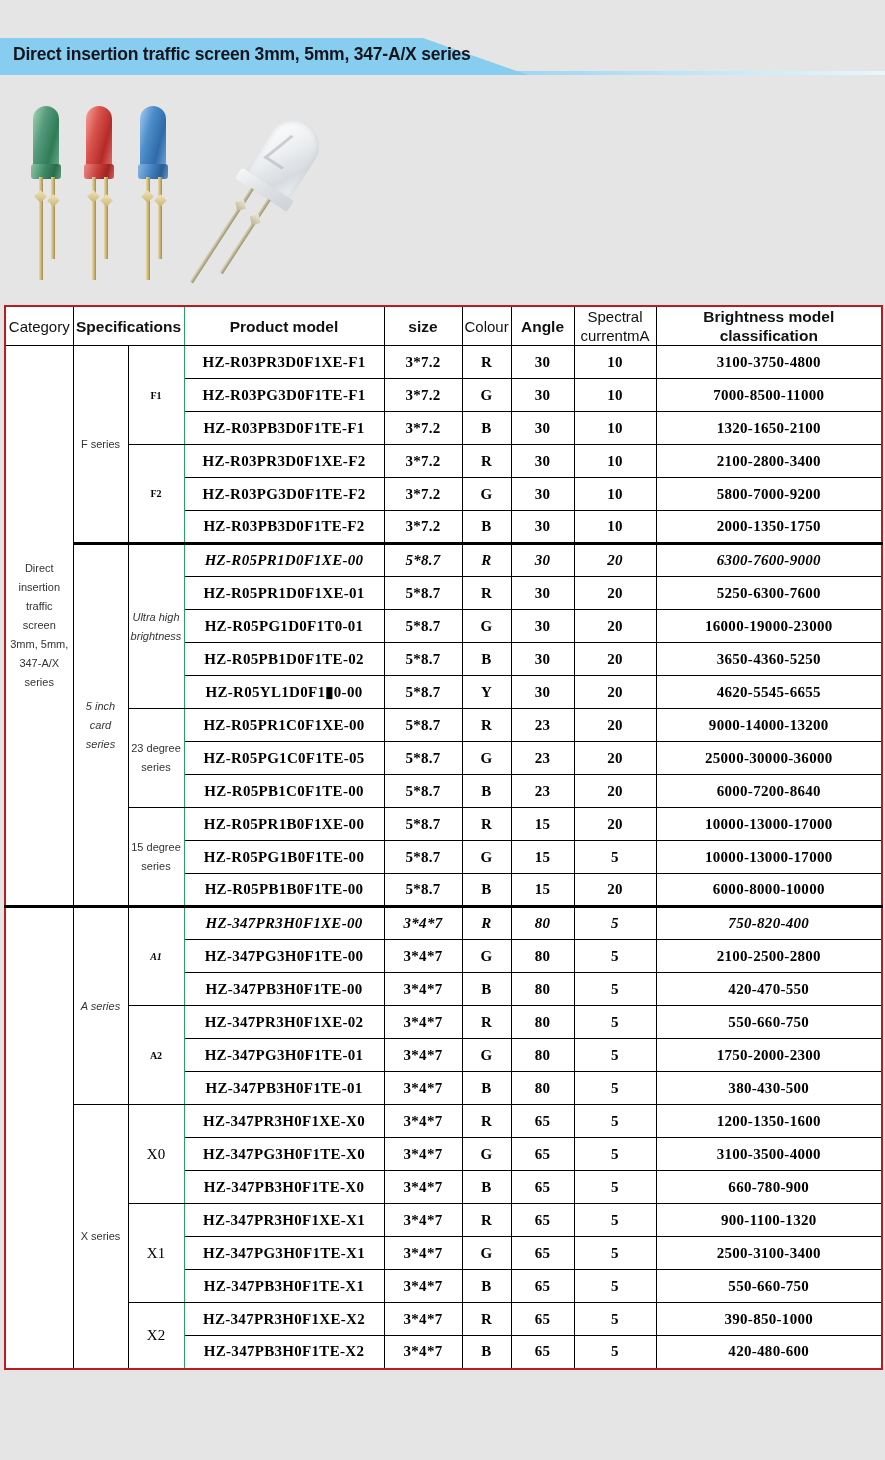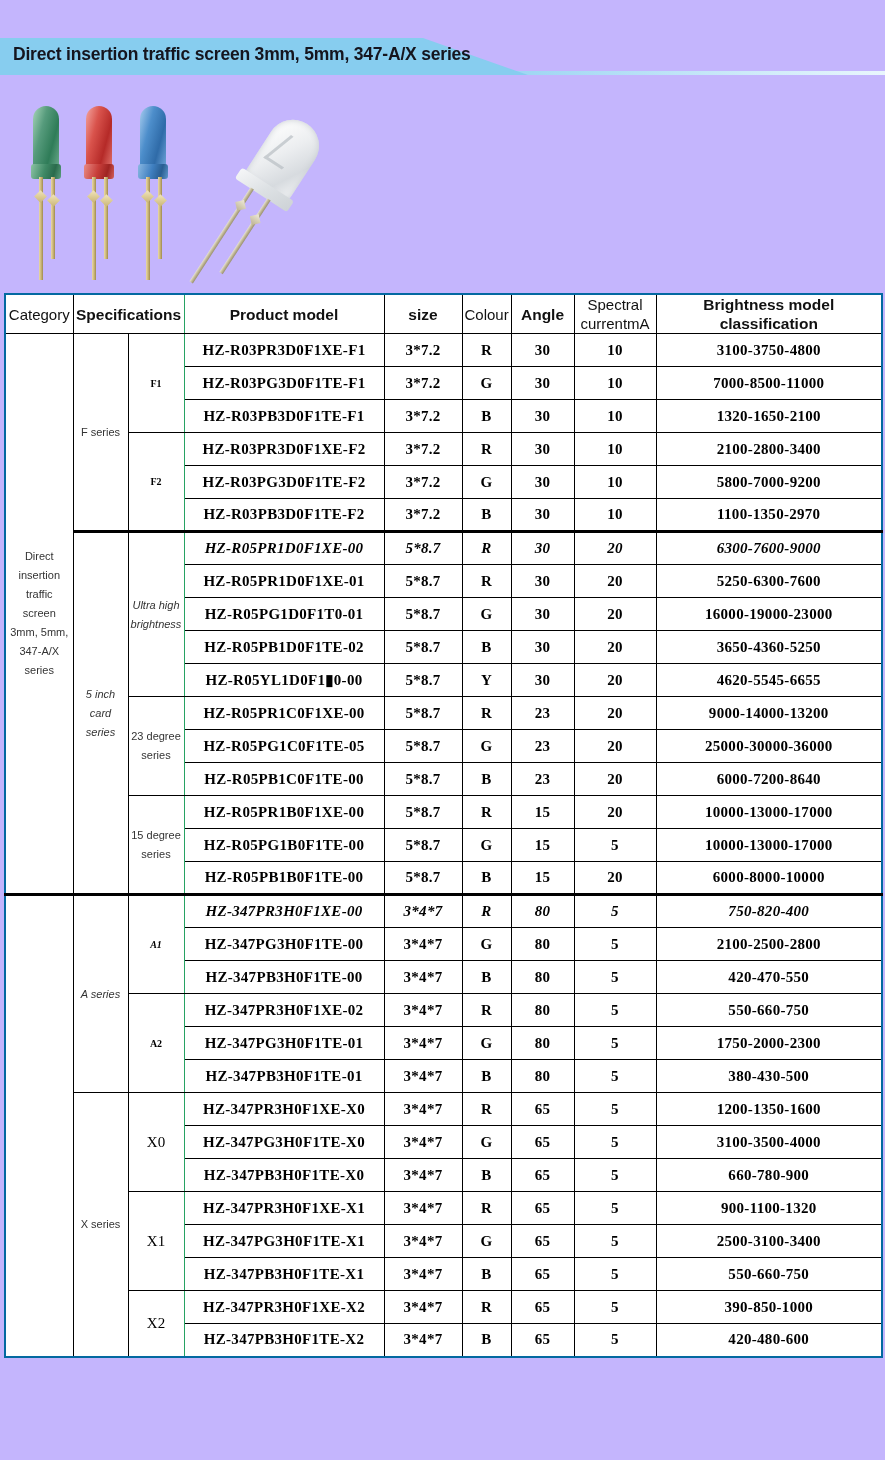--- a/index.html
+++ b/index.html
@@ -1,17 +1,17 @@
 <!DOCTYPE html>
 <html><head>
 <meta charset="utf-8">
 <style>
   * { margin:0; padding:0; box-sizing:border-box; }
   html,body { width:885px; height:1460px; background:#fff; font-family:"Liberation Sans", sans-serif; }
-  #page { position:relative; width:885px; height:1460px; overflow:hidden; background:#c4b5fd; }
+  #page { position:relative; width:885px; height:1460px; overflow:hidden; background:#e5e5e5; }
 
   
   .banner-strip { position:absolute; left:430px; top:71px; width:455px; height:4px;
     background:linear-gradient(to right, #8CCEF0, #e9f6fd); }
   .banner { position:absolute; left:0; top:38px; width:530px; height:37px; background:#87CDEF;
     -webkit-clip-path:polygon(0 0, 423px 0, 528px 37px, 0 37px);
     clip-path:polygon(0 0, 423px 0, 528px 37px, 0 37px); }
   .banner-title { position:absolute; left:13px; top:44px; font-size:17.5px; font-weight:bold;
     color:#15151E; letter-spacing:-0.2px; }
 
@@ -32,22 +32,22 @@
     transform:rotate(33deg); transform-origin:61px 45px; }
   .c-body { position:absolute; left:35px; top:8px; width:52px; height:76px; border-radius:26px 26px 6px 6px;
     background:linear-gradient(120deg,#fdfdfd 10%,#eceef0 45%,#d7dbdf 75%,#f4f5f6); box-shadow:inset 0 0 6px #c7ccd1; }
   .c-flange { position:absolute; left:30px; top:80px; width:62px; height:13px; border-radius:3px;
     background:linear-gradient(120deg,#f6f7f8,#dde1e4 50%,#cdd2d6); }
   .c-wire { position:absolute; left:48px; top:26px; width:22px; height:34px; border-left:3px solid #b9bfc4;
     border-bottom:3px solid #b9bfc4; transform:skewX(-18deg); opacity:.7; }
   .c-lead { position:absolute; width:4px; background:linear-gradient(to right,#e6e2d2,#bdb392 55%,#98906f); }
 
   
-  table.spec { position:absolute; left:4px; top:293px; width:877px; border-collapse:collapse;
-    table-layout:fixed; border:2px solid #0369a1; background:#fff; }
+  table.spec { position:absolute; left:4px; top:305px; width:877px; border-collapse:collapse;
+    table-layout:fixed; border:2px solid #b91c1c; background:#fff; }
   table.spec td, table.spec th { border:1px solid #000; text-align:center; vertical-align:middle;
     padding:0 2px; overflow:hidden; }
   table.spec tr { height:33px; }
   tr.hdr { height:127px; }
   th { font-size:15px; font-weight:normal; color:#111; line-height:19px; }
   th.hb { font-weight:bold; font-size:15.5px; }
   th.wrapA { word-break:break-word; padding:0 5px;margin-top:48px; }
   .lbl { font-size:11px; color:#333; line-height:19px; word-break:break-word; padding:0 3px; }
   .cat-cell { padding-bottom:220px; }
   .code-label { font-family:"Liberation Serif", serif; font-weight:bold; font-size:10px; color:#000; }
@@ -168,21 +168,21 @@
       <td class="dcell">30</td>
       <td class="dcell">10</td>
       <td class="dcell">5800-7000-9200</td>
     </tr>
     <tr>
       <td class="dcell gl">HZ-R03PB3D0F1TE-F2</td>
       <td class="dcell">3*7.2</td>
       <td class="dcell">B</td>
       <td class="dcell">30</td>
       <td class="dcell">10</td>
-      <td class="dcell">1100-1350-2970</td>
+      <td class="dcell">2000-1350-1750</td>
     </tr>
 
     <tr>
       <td rowspan="11" class="lbl tt">5 inch card series</td>
       <td rowspan="5" class="lbl gr tt">Ultra high brightness</td>
       <td class="dcell gl tt">HZ-R05PR1D0F1XE-00</td>
       <td class="dcell tt">5*8.7</td>
       <td class="dcell tt">R</td>
       <td class="dcell tt">30</td>
       <td class="dcell tt">20</td>

